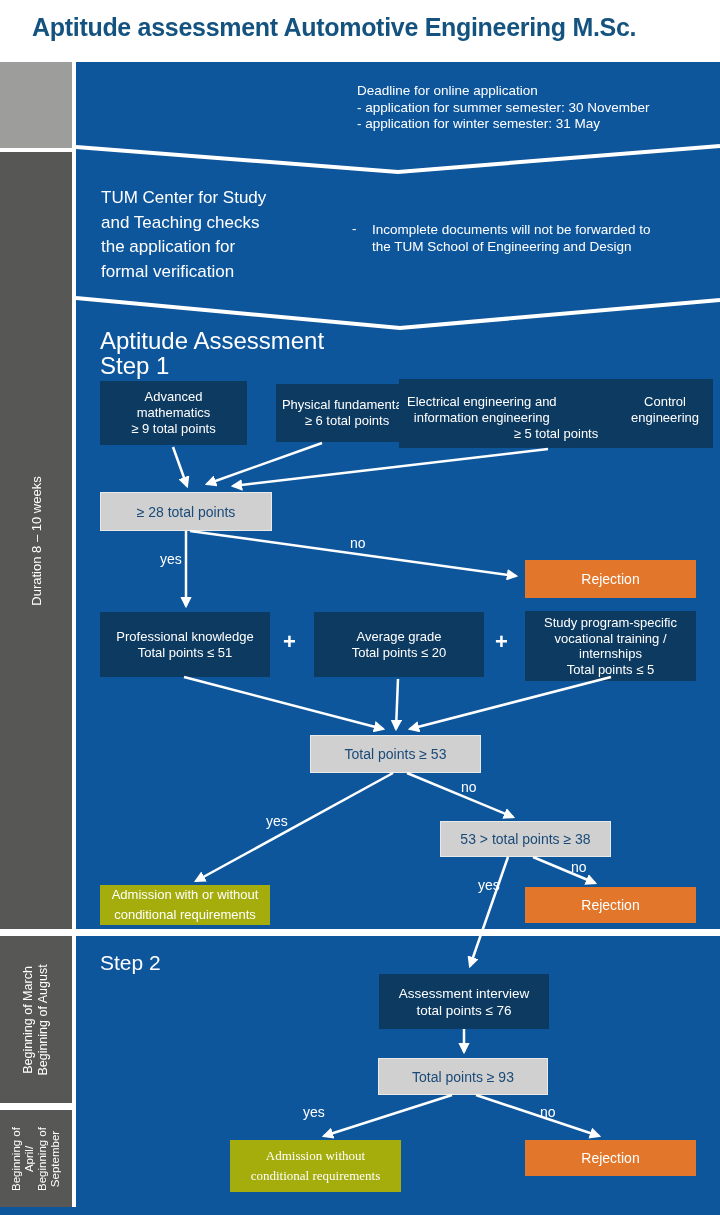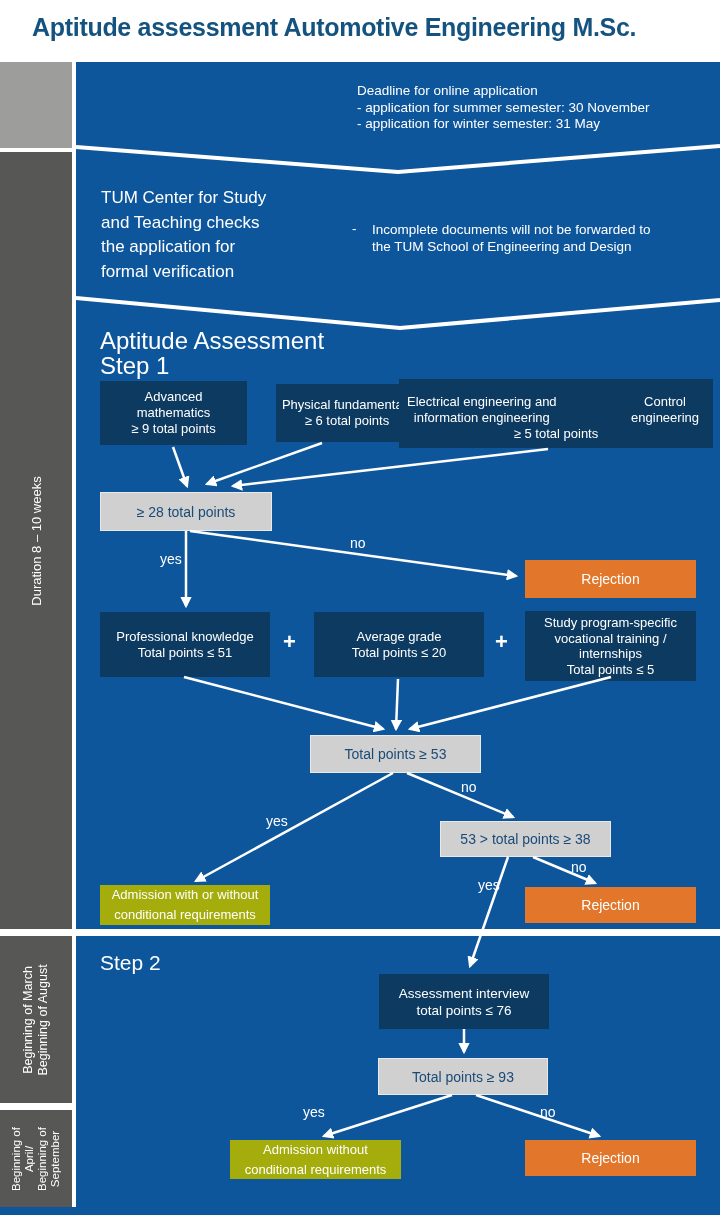--- a/index.html
+++ b/index.html
@@ -136,21 +136,21 @@
 
   <div class="box green" style="left:100px; top:885px; width:170px; height:40px;">Admission with or without
 conditional requirements</div>
   <div class="box orange" style="left:525px; top:887px; width:171px; height:36px;">Rejection</div>
 
   <div class="abs h-white step2-h">Step 2</div>
 
   <div class="box navy" style="left:379px; top:974px; width:170px; height:55px; font-size:13.5px; line-height:17px;">Assessment interview
 total points ≤ 76</div>
   <div class="box gray" style="left:378px; top:1058px; width:170px; height:37px;">Total points ≥ 93</div>
-  <div class="box green" style="left:230px; top:1140px; width:171px; height:39px;">Admission without
+  <div class="box green" style="left:230px; top:1140px; width:171px; height:52px;font-family:Liberation Serif, serif;">Admission without
 conditional requirements</div>
   <div class="box orange" style="left:525px; top:1140px; width:171px; height:36px;">Rejection</div>
 
   <svg class="overlay" width="720" height="1215" viewBox="0 0 720 1215">
     <defs>
       <marker id="ah" viewBox="0 0 10 10" refX="8" refY="5" markerWidth="4.6" markerHeight="4.6" orient="auto">
         <path d="M0,0 L10,5 L0,10 z" fill="#ffffff"></path>
       </marker>
     </defs>
 

